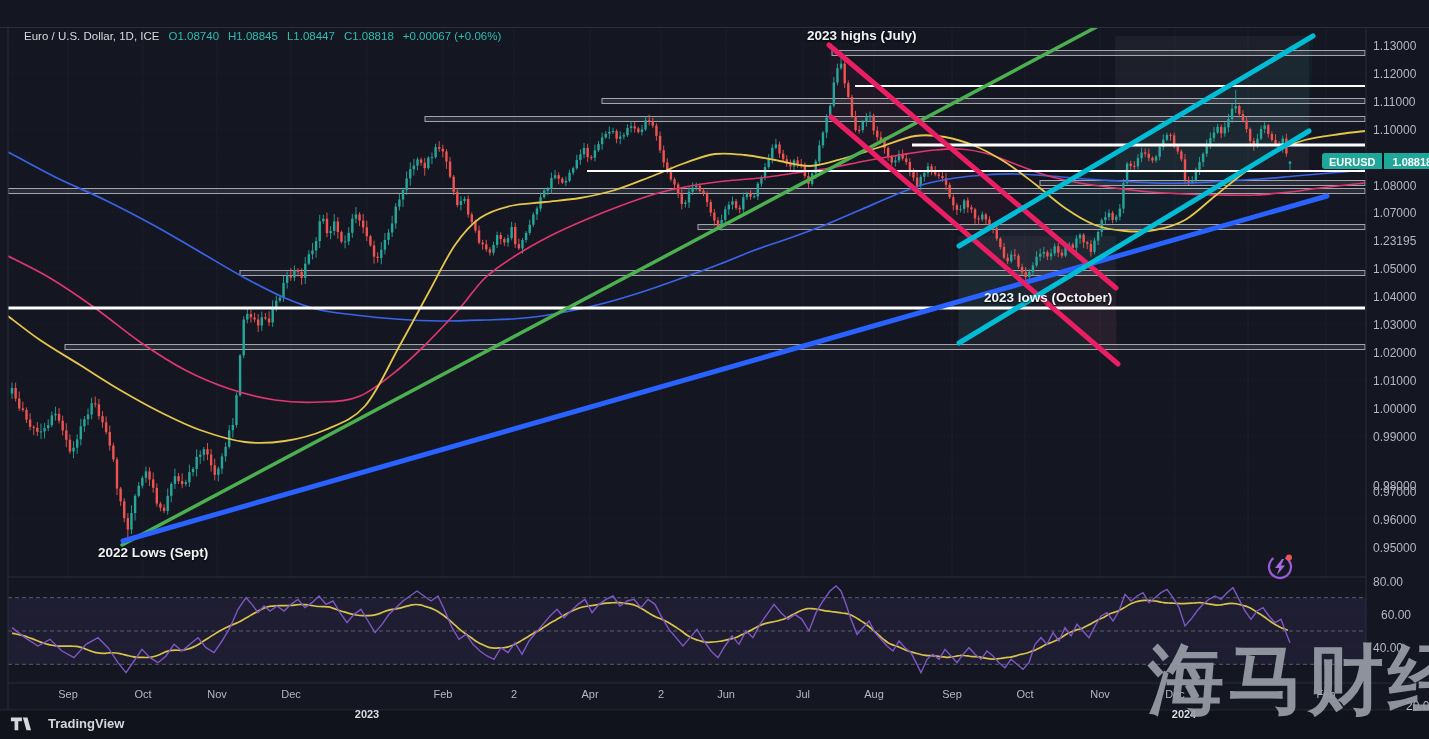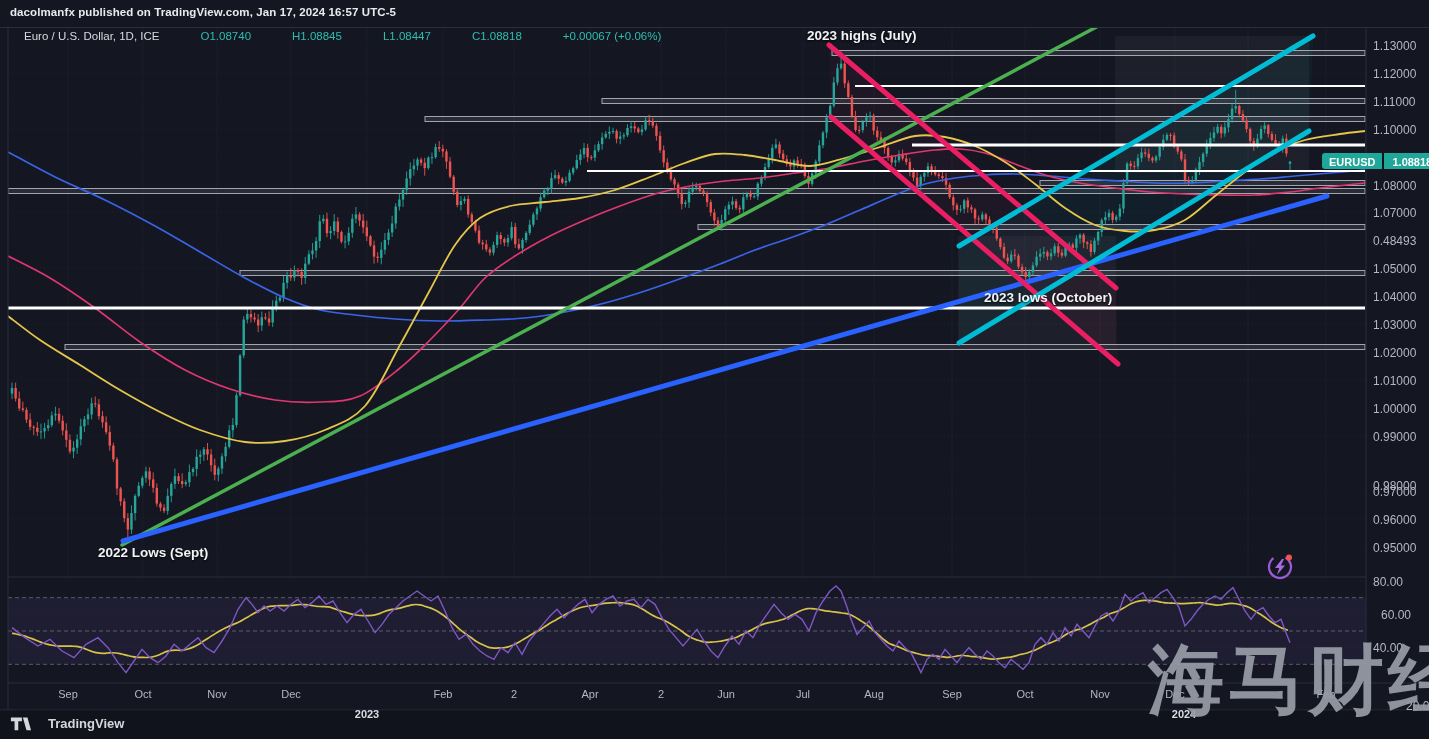--- a/index.html
+++ b/index.html
@@ -3,21 +3,21 @@
 <meta charset="utf-8">
 <style>
   html,body{margin:0;padding:0;background:#0c0f16;}
   #page{position:relative;width:1429px;height:739px;background:#141722;overflow:hidden;
         font-family:"Liberation Sans", sans-serif; -webkit-font-smoothing:antialiased;}
   #gfx{position:absolute;left:0;top:0;z-index:1;}
   .layer{position:absolute;left:0;top:0;width:100%;height:100%;z-index:2;pointer-events:none;}
   .topbar-text{position:absolute;left:10px;top:6px;font-size:11.5px;font-weight:700;color:#e8eaee;letter-spacing:.1px;}
   .legend{position:absolute;left:16px;top:30px;font-size:11.5px;display:flex;gap:9px;align-items:center;}
   .legend .sym{color:#d7dae0;padding-left:8px;}
-  .legend .q{color:#2ebdb1;margin-left:32px;}
+  .legend .q{color:#2ebdb1;}
   .annotation{position:absolute;font-size:13.5px;font-weight:700;color:#f2f3f6;text-shadow:0 1px 2px rgba(0,0,0,.8);white-space:nowrap;}
   .pricelabel,.rsilabel{position:absolute;left:1373px;font-size:12px;color:#b4b7c0;white-space:nowrap;}
   .timelabel{position:absolute;top:688px;font-size:11px;color:#b4b7c0;transform:translateX(-50%);white-space:nowrap;}
   .timelabel.year{color:#d9dce2;font-weight:700;margin-top:20px;}
   .badge{position:absolute;left:1322px;top:153px;height:16px;display:flex;align-items:stretch;
          border-radius:3px;overflow:hidden;font-size:11px;font-weight:700;color:#fff;z-index:4;}
   .badge .b-sym{background:#1fa79a;padding:1px 7px 0 7px;display:flex;align-items:center;}
   .badge .b-price{background:#1fa79a;border-left:2px solid #10141d;padding:1px 8px 0 8px;display:flex;align-items:center;}
   .footer-brand{position:absolute;left:10px;top:714px;display:flex;align-items:center;gap:16px;z-index:3;}
   .footer-brand span{font-size:13px;font-weight:600;color:#d4d7dd;}
@@ -844,21 +844,20 @@
         <line x1="8" y1="577" x2="1366" y2="577" stroke="#2a2f3b" stroke-width="1"></line>
         <line x1="8" y1="683" x2="1429" y2="683" stroke="#2a2f3b" stroke-width="1"></line>
         <line x1="0" y1="710" x2="1429" y2="710" stroke="#2a2f3b" stroke-width="1"></line>
         <line x1="8" y1="28" x2="8" y2="710" stroke="#2a2f3b" stroke-width="1"></line>
         <line x1="1366" y1="28" x2="1366" y2="710" stroke="#2a2f3b" stroke-width="1"></line>
         <rect x="0" y="710.5" width="1429" height="28.5" fill="#10131c"></rect>
       </g>
     </svg>
 
   <div class="layer">
-    <div class="topbar-text">dacolmanfx published on TradingView.com, Jan 17, 2024 16:57 UTC-5</div>
 
     <div class="legend">
       <span class="sym">Euro / U.S. Dollar, 1D, ICE</span>
       <span class="q"><span>O</span><span>1.08740</span></span>
       <span class="q"><span>H</span><span>1.08845</span></span>
       <span class="q"><span>L</span><span>1.08447</span></span>
       <span class="q"><span>C</span><span>1.08818</span></span>
       <span class="q">+0.00067 (+0.06%)</span>
     </div>
 
@@ -867,21 +866,21 @@
     <div class="annotation" id="ann-2" style="left: 98px; top: 545px;">2022 Lows (Sept)</div>
 
     <div id="price-labels">
         <div class="pricelabel" style="top: 39px;">1.13000</div>
         <div class="pricelabel" style="top: 67px;">1.12000</div>
         <div class="pricelabel" style="top: 95px;">1.11000</div>
         <div class="pricelabel" style="top: 123px;">1.10000</div>
         <div class="pricelabel" style="top: 151px;">1.09000</div>
         <div class="pricelabel" style="top: 179px;">1.08000</div>
         <div class="pricelabel" style="top: 206px;">1.07000</div>
-        <div class="pricelabel" style="top: 234px;">0.48493</div>
+        <div class="pricelabel" style="top: 234px;">1.23195</div>
         <div class="pricelabel" style="top: 262px;">1.05000</div>
         <div class="pricelabel" style="top: 290px;">1.04000</div>
         <div class="pricelabel" style="top: 318px;">1.03000</div>
         <div class="pricelabel" style="top: 346px;">1.02000</div>
         <div class="pricelabel" style="top: 374px;">1.01000</div>
         <div class="pricelabel" style="top: 402px;">1.00000</div>
         <div class="pricelabel" style="top: 430px;">0.99000</div>
         <div class="pricelabel" style="top: 479px;">0.98000</div>
         <div class="pricelabel" style="top: 485px;">0.97000</div>
         <div class="pricelabel" style="top: 513px;">0.96000</div>

